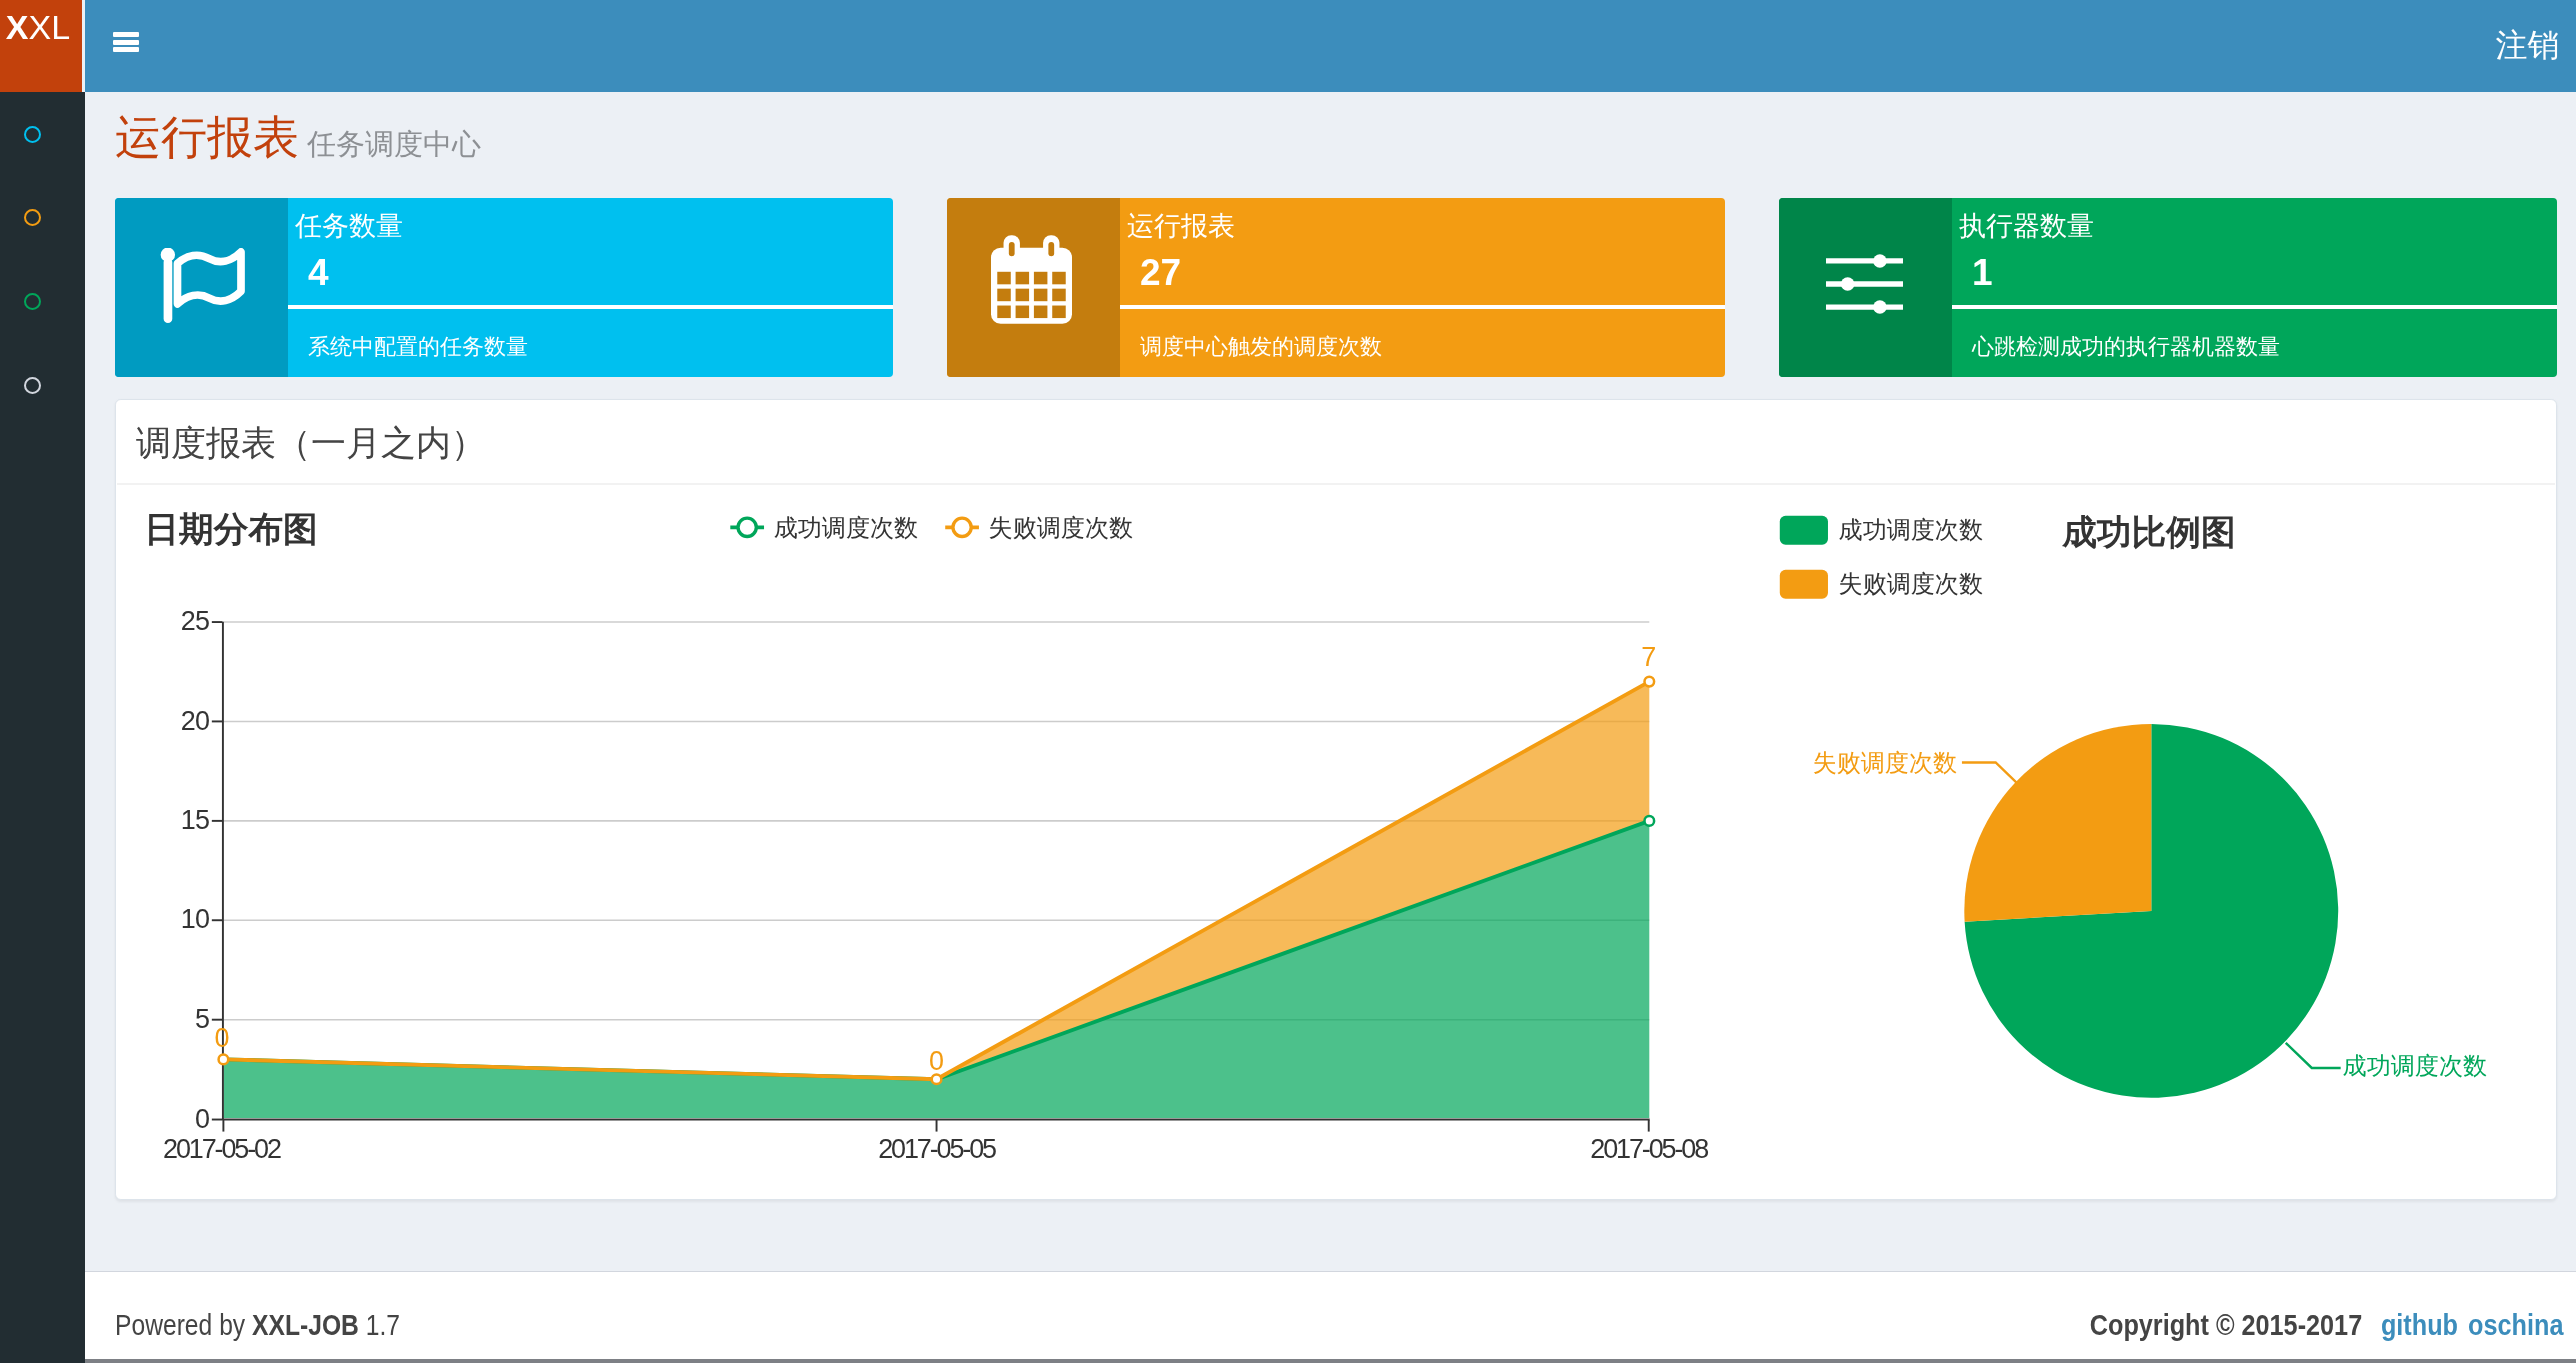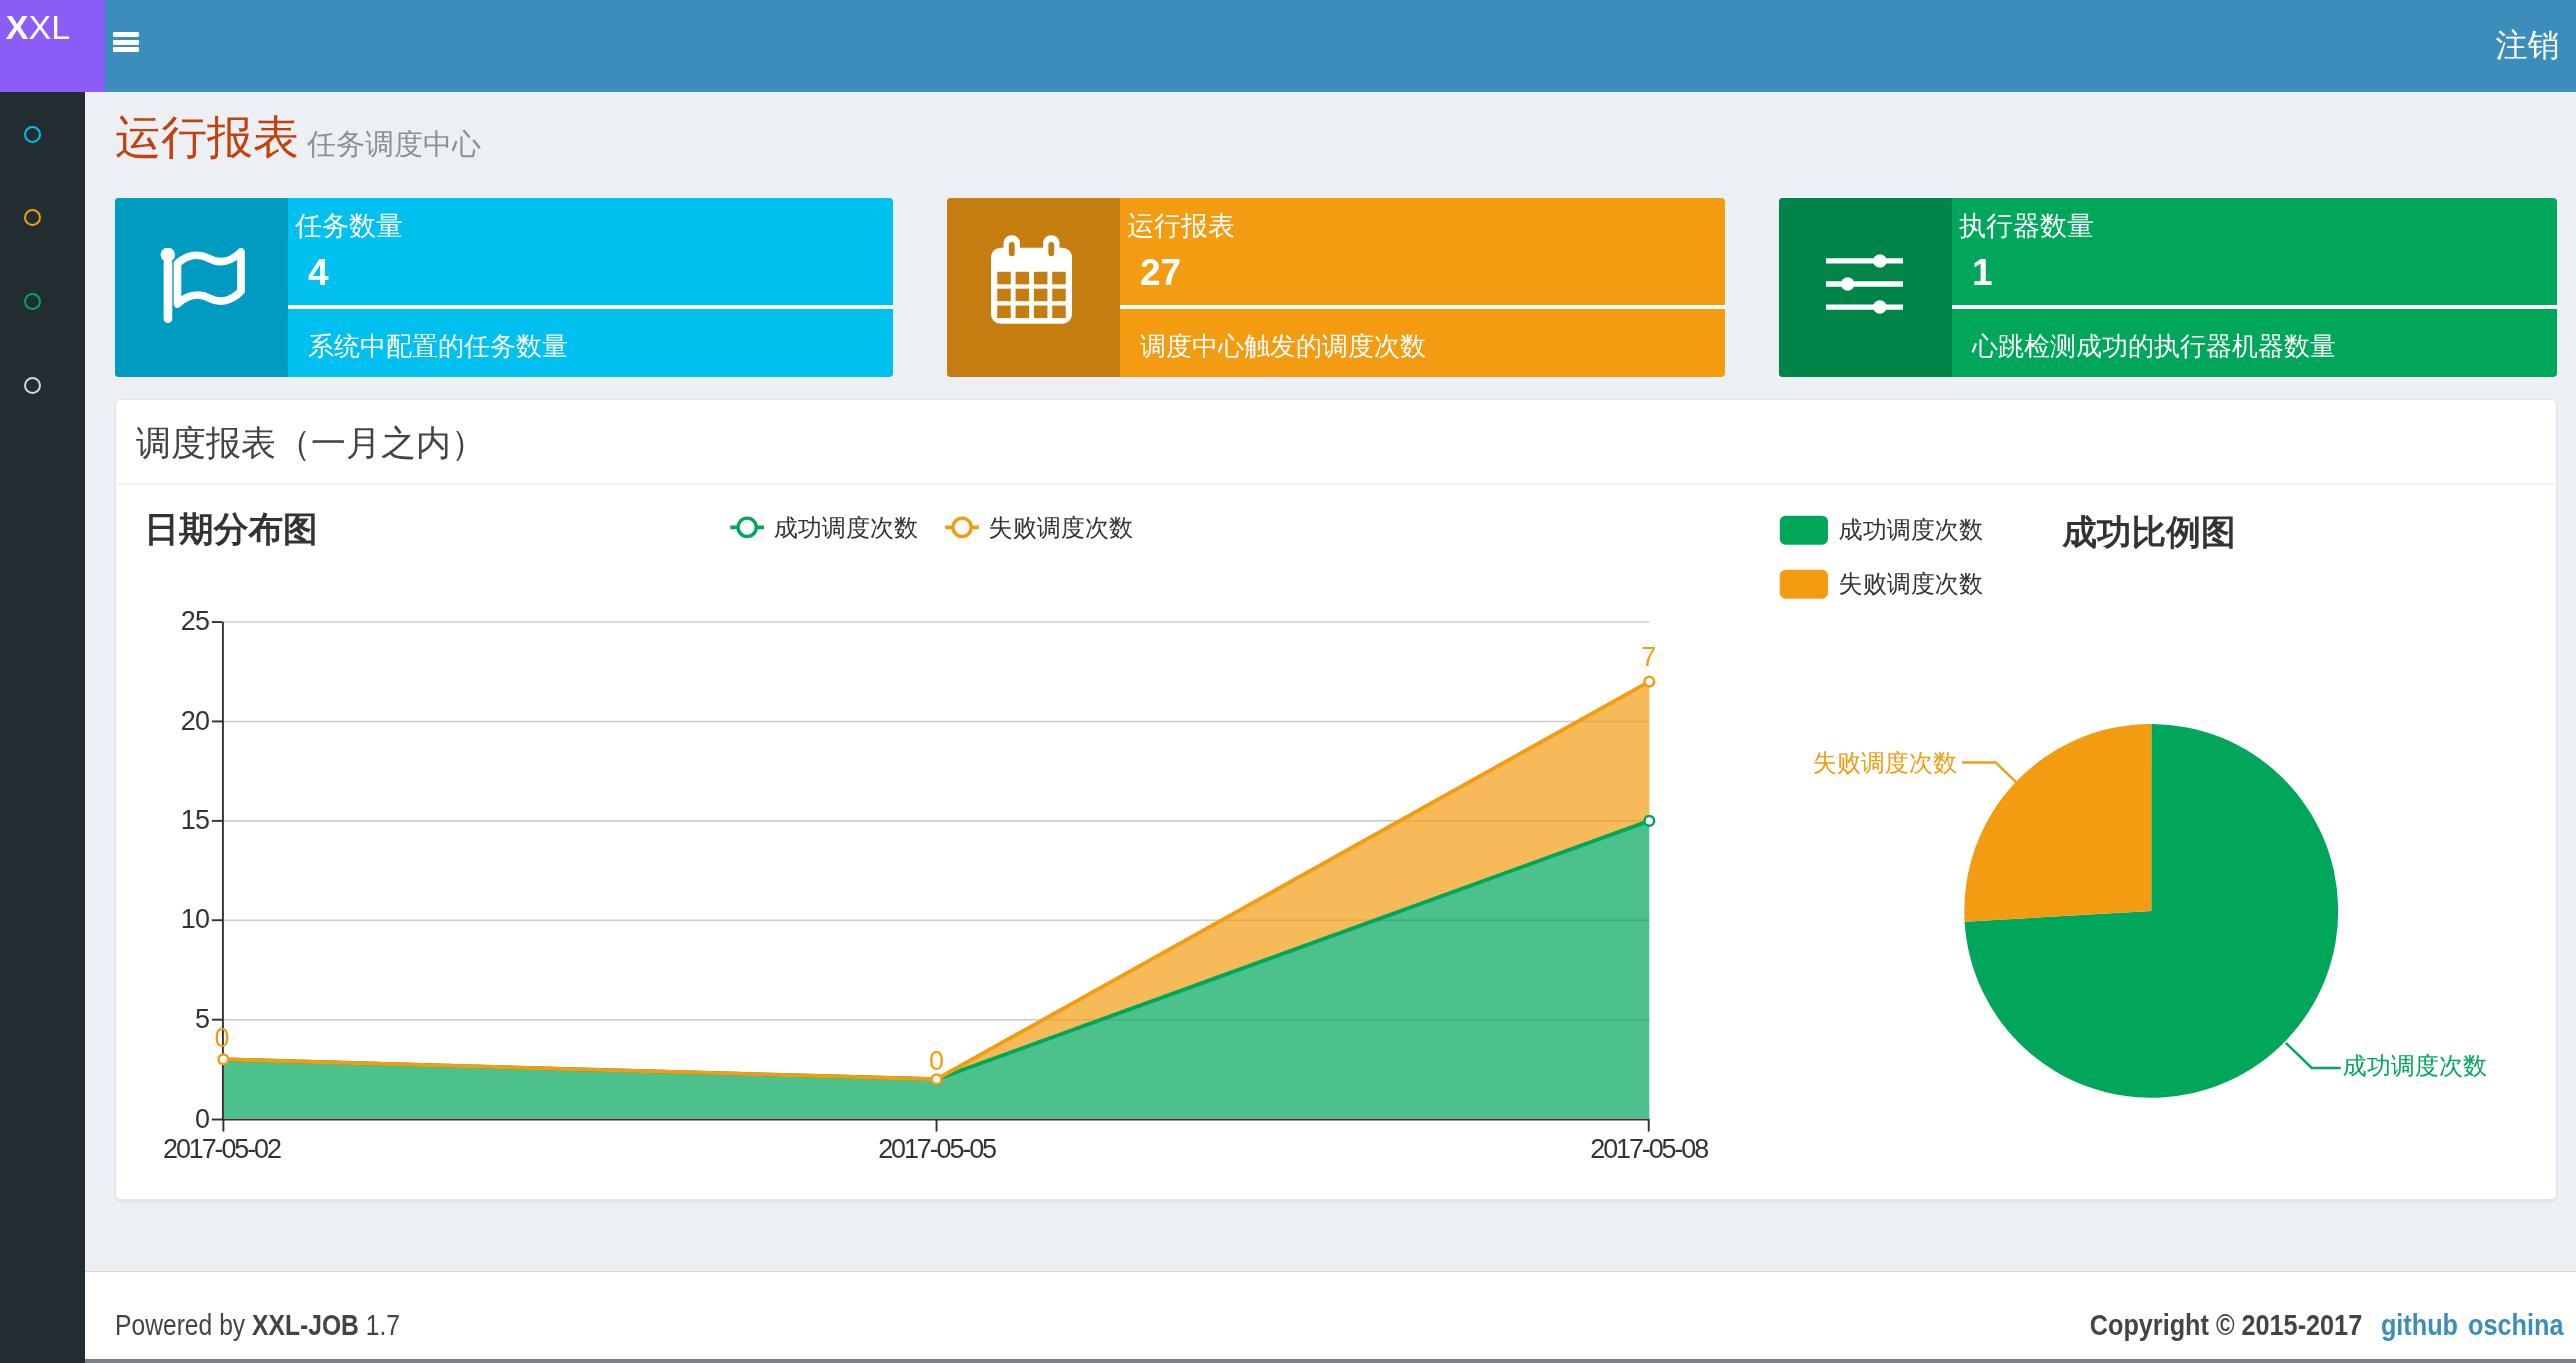--- a/index.html
+++ b/index.html
@@ -1,36 +1,36 @@
 <!DOCTYPE html>
 <html><head>
 <meta charset="utf-8">
 <style>
   * { margin:0; padding:0; box-sizing:border-box; }
   html,body { width:2576px; height:1363px; background:#ecf0f5; font-family:"Liberation Sans",sans-serif; overflow:hidden; }
   .abs { position:absolute; }
   
-  #logo { left:0; top:0; width:105px; height:92px; background:#8b5cf6; color:#fff; font-size:34px; line-height:55px; padding-left:5.8px; }
+  #logo { left:0; top:0; width:82px; height:92px; background:#c2410c; color:#fff; font-size:34px; line-height:55px; padding-left:5.8px; }
   #logo b { font-weight:bold; }
   #navbar { left:85px; top:0; right:0; height:92px; background:#3c8dbc; }
   .hbar { position:absolute; left:113px; width:26px; height:4.8px; background:#fff; border-radius:1px; }
   #logout { position:absolute; right:16.4px; top:0; height:80px; line-height:90px; color:#fff; font-size:32px; }
   
   #sidebar { left:0; top:92px; width:85px; height:1272px; background:#222d32; }
   .ring { position:absolute; left:24px; width:17.4px; height:17.4px; border-radius:50%; border:2.9px solid #fff; }
   
   #h1 { left:115px; top:112px; font-size:46px; color:#c2410c; font-weight:normal; line-height:50px; }
   #h1sub { left:307px; top:129px; font-size:29px; color:#8d9094; line-height:31px; }
   
   .ibox { position:absolute; top:198px; width:778px; height:179px; border-radius:3.9px; color:#fff; }
   .ibox .icon { position:absolute; left:0; top:0; width:173px; height:179px; border-radius:3.9px 0 0 3.9px; }
   .ibox .t1 { position:absolute; left:180px; top:13.5px; font-size:27px; line-height:29px; }
   .ibox .t2 { position:absolute; left:193px; top:55px; font-size:37px; font-weight:bold; line-height:40px; }
   .ibox .pline { position:absolute; left:173px; right:0; top:107px; height:3.9px; background:#fff; }
-  .ibox .t3 { position:absolute; left:193px; top:133px; font-size:26px; line-height:31px; }
+  .ibox .t3 { position:absolute; left:193px; top:133px; font-size:22px; line-height:31px; }
   
   #panel { left:115px; top:399px; width:2442px; height:801px; background:#fff; border:1.9px solid #dde4eb; border-radius:5.8px; box-shadow:0 1.9px 2.9px rgba(0,0,0,0.06); }
   #panelhead { left:136px; top:399px; width:2314px; height:84px; line-height:87px; font-size:35px; color:#444; }
   #panelsep { left:117px; top:483px; width:2438px; height:1.9px; background:#f2f2f2; }
   
   #footer { left:85px; top:1271px; width:2491px; height:93px; background:#fff; border-top:1.9px solid #d2d6de; }
   #fleft { left:115px; top:1309px; font-size:29px; color:#444; transform:scaleX(0.85); transform-origin:0 0; }
   #fright { right:12.5px; top:1309px; font-size:29px; color:#444; font-weight:bold; transform:scaleX(0.87); transform-origin:100% 0; }
   #fright a { color:#3c8dbc; text-decoration:none; }
   #fright a.g1 { margin-left:13.5px; }

